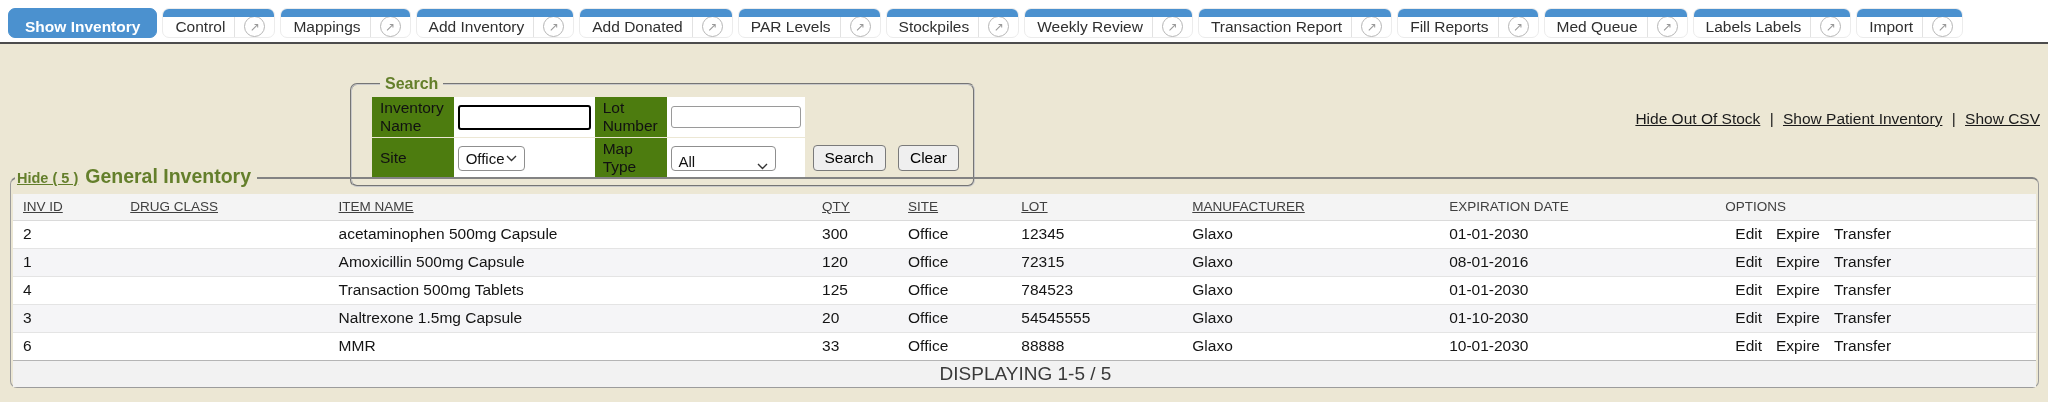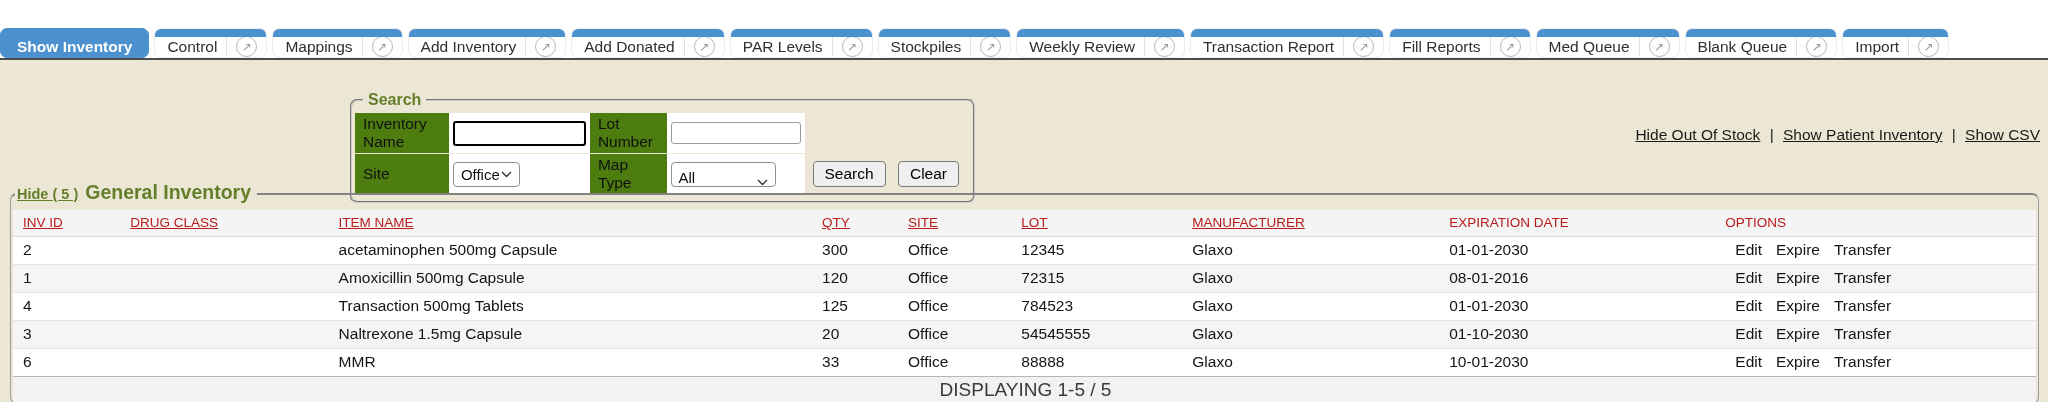--- a/index.html
+++ b/index.html
@@ -1,41 +1,41 @@
 <!DOCTYPE html>
 <html><head>
 <meta charset="utf-8">
 <style>
   * { margin:0; padding:0; box-sizing:border-box; }
   html,body { width:2048px; height:402px; overflow:hidden; }
   body { font-family:"Liberation Sans", sans-serif; background:#ece7d4; }
 
   
-  .toolbar { position:relative; width:100%; height:60px; background:#ffffff;
-             border-bottom:2px solid #4c4c4c; display:flex; align-items:flex-end;
-             gap:5px; }
+  .toolbar { position:relative; width:100%; height:44px; background:#ffffff;
+             border-bottom:2px solid #4c4c4c; display:flex; align-items:center;
+             padding-left:8px; gap:5px; }
   .tab { position:relative; margin-top:4px; height:30px; background:#ffffff;
          border:1px solid #ececec; border-radius:7px; overflow:hidden;
          display:flex; align-items:center; padding:7px 9px 0 12px; cursor:pointer;
          font-size:15.5px; color:#2f2f2f; white-space:nowrap; }
   .tab-cap { position:absolute; top:0; left:0; right:0; height:8px; background:#4b91cf; }
   .tab.active { background:#4b91cf; border-color:#4b91cf; color:#ffffff; font-weight:bold;
                 padding:7px 16px 0 16px; }
   .tab-ext { display:flex; align-items:center; align-self:stretch;
              border-left:1px solid #e2e2e2; margin-left:9px; padding-left:9px; }
   .ext-circle { width:21px; height:21px; border:1.5px solid #b5b5b5; border-radius:50%;
                 display:flex; align-items:center; justify-content:center;
                 color:#9a9a9a; font-size:12px; line-height:1; }
 
   
   .content { position:relative; width:100%; height:356px; background:#ece7d4; }
 
   
   .search-box { position:absolute; left:350px; top:31px; width:625px;
-                border:2px groove #c9c9c9; border-radius:7px; padding:3px 6px 6px 3px; }
+                border:2px groove #c9c9c9; border-radius:7px; padding:3px 6px 6px 20px; }
   .search-box legend { color:#647f2b; font-weight:bold; font-size:16px;
                        margin-left:8px; padding:0 5px; }
   .search-grid { border-collapse:separate; border-spacing:0 1px; }
   .search-grid td { height:28px; vertical-align:middle; font-size:15.5px; color:#111; }
   .cell-label { background:#4d7c0f; padding:2px 8px; }
   .cell-ctl { background:#ffffff; padding:1px 4px; }
   .cell-btns { background:transparent; padding:1px 0 1px 8px; white-space:nowrap; }
   .w-label1 { width:118px; } .w-ctl1 { width:138px; }
   .w-label2 { width:86px; }  .w-ctl2 { width:138px; }
   .inp { font-size:15px; height:22px; border:1px solid #9a9a9a; border-radius:3px;
@@ -59,21 +59,21 @@
   .inventory-box { position:absolute; left:10px; right:9px; top:120px;
                    border:1px solid #9c9c9c; border-top:2px solid #838383;
                    border-radius:7px; padding:3px 2px 0 2px; background:transparent; }
   .inventory-box legend { margin-left:2px; padding:0 6px 0 2px; line-height:25px; }
   .hide-link { color:#647f2b; font-weight:bold; font-size:14.5px;
                text-decoration:underline; cursor:pointer; margin-right:7px; }
   .inv-title { color:#647f2b; font-weight:bold; font-size:19.5px; }
 
   .inv-table { width:100%; border-collapse:collapse; table-layout:fixed; }
   .inv-table th { background:#f4f4f4; text-align:left; font-weight:normal;
-                  color:#b91c1c; font-size:13.5px; height:26px; padding:2px 8px;
+                  color:#404040; font-size:13.5px; height:26px; padding:2px 8px;
                   border-bottom:1px solid #dadada; white-space:nowrap; overflow:hidden; }
   .inv-table th span.sortable { text-decoration:underline; cursor:pointer; }
   .inv-table td { font-size:15.5px; color:#141414; height:28px; padding:2px 8px;
                   white-space:nowrap; overflow:hidden; }
   .inv-table tbody tr { background:#ffffff; border-top:1px solid #e4e4e4; }
   .inv-table tbody tr:nth-child(even) { background:#f5f5f7; }
   .inv-table th:first-child, .inv-table td:first-child { padding-left:10px; }
   .opt-link { cursor:pointer; margin-right:4px;margin-left:10px; }
   .inv-table tfoot td { background:#f2f2f2; border-top:1px solid #b5b5b5;
                         text-align:center; font-size:19px; color:#3a3a3a; height:27px; }
@@ -152,21 +152,21 @@
   </div>
     <div class="tab">
     <div class="tab-cap"></div>
     <span class="tab-label">Med Queue</span>
     <span class="tab-ext">
       <span class="ext-circle">↗</span>
     </span>
   </div>
     <div class="tab">
     <div class="tab-cap"></div>
-    <span class="tab-label">Blank Queue</span>
+    <span class="tab-label">Labels Labels</span>
     <span class="tab-ext">
       <span class="ext-circle">↗</span>
     </span>
   </div>
     <div class="tab">
     <div class="tab-cap"></div>
     <span class="tab-label">Import</span>
     <span class="tab-ext">
       <span class="ext-circle">↗</span>
     </span>

